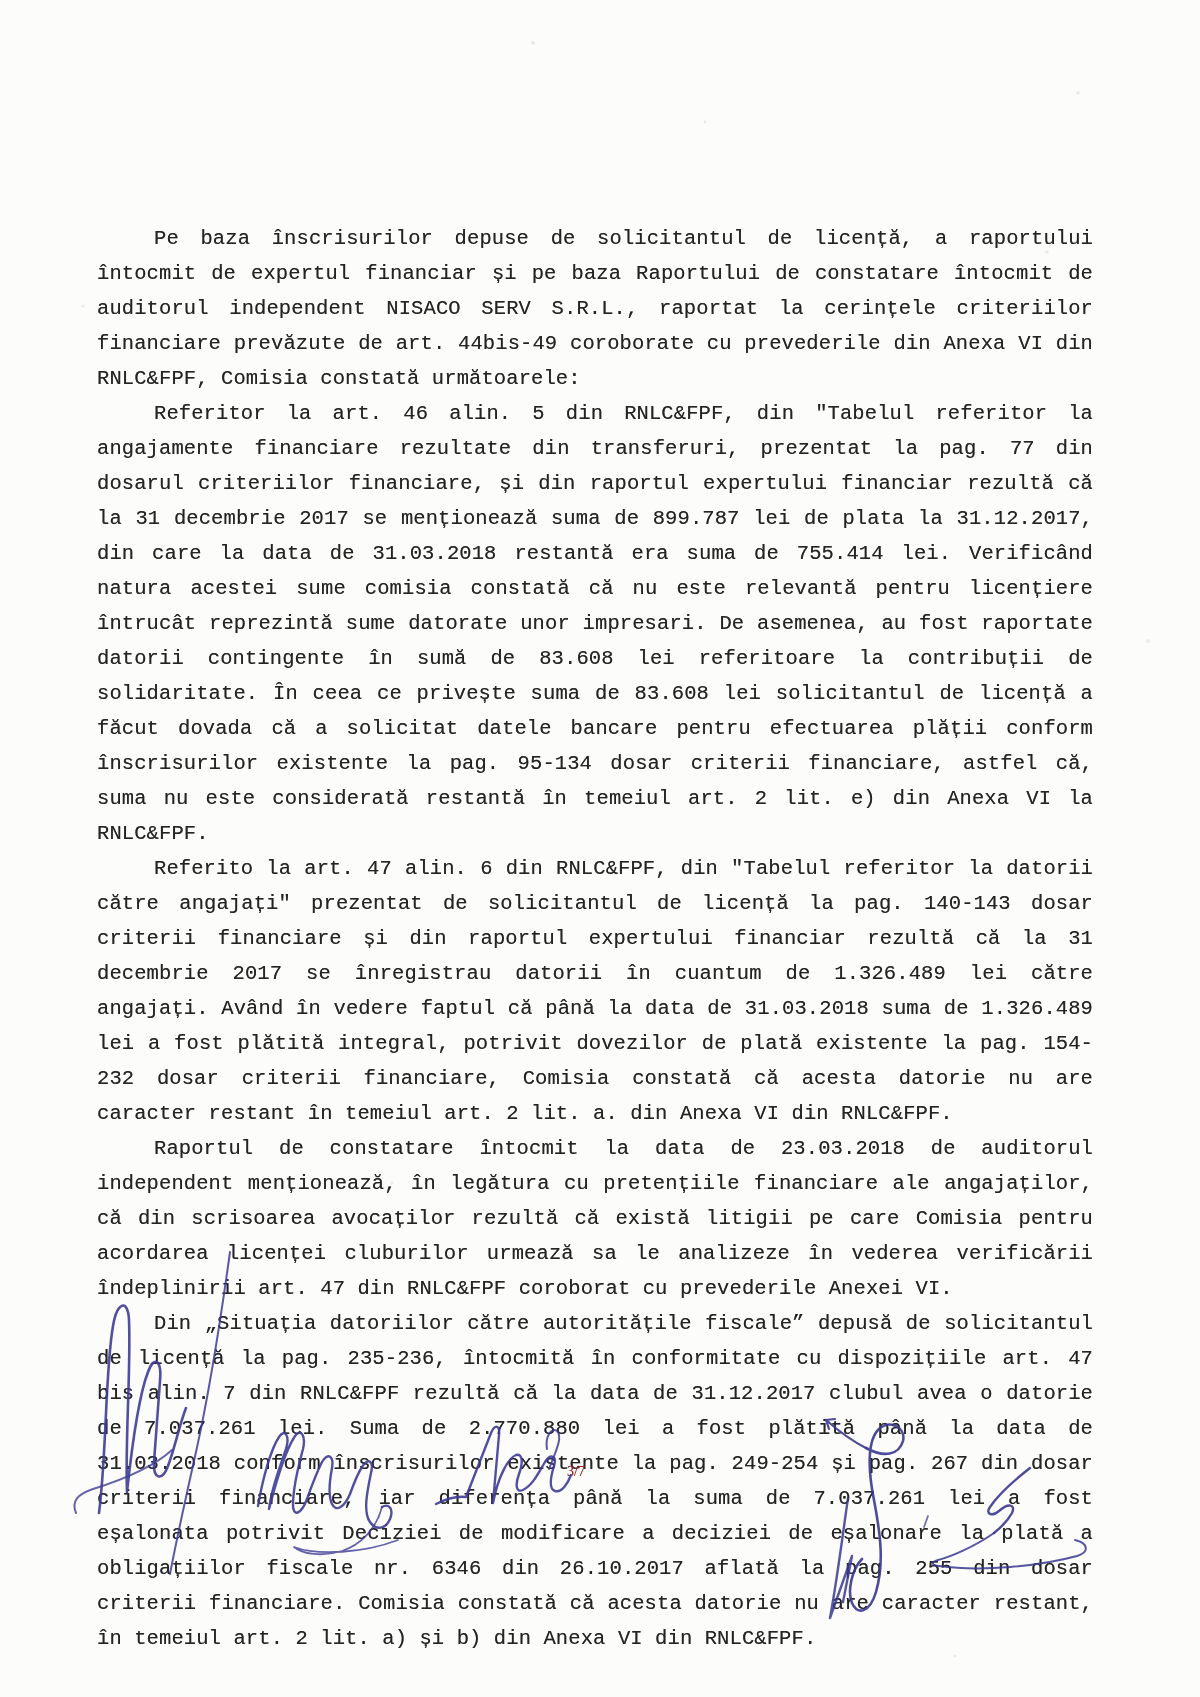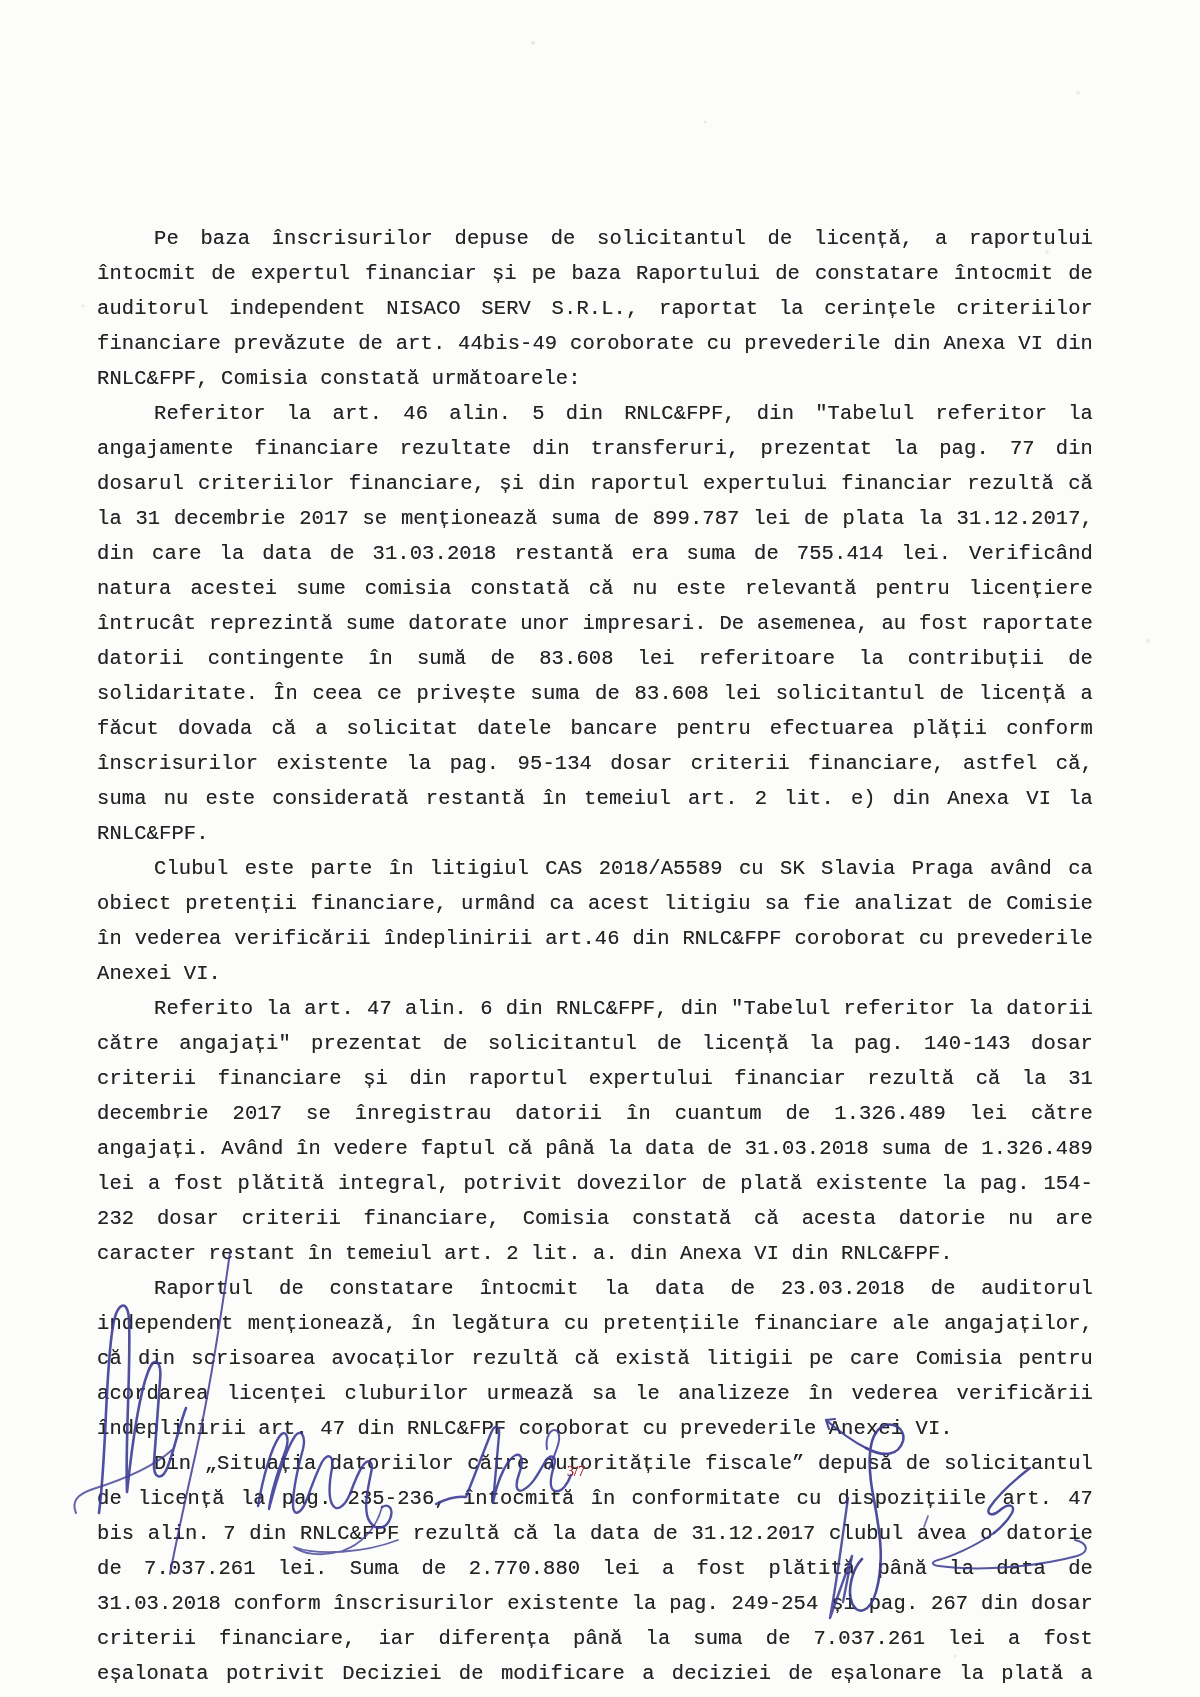--- a/index.html
+++ b/index.html
@@ -46,21 +46,20 @@
   }
 </style>
 </head>
 <body>
 
 <div class="page">
 
   <div class="doc-body">
     <p>Pe baza înscrisurilor depuse de solicitantul de licență, a raportului întocmit de expertul financiar și pe baza Raportului de constatare întocmit de auditorul independent NISACO SERV S.R.L., raportat la cerințele criteriilor financiare prevăzute de art. 44bis-49 coroborate cu prevederile din Anexa VI din RNLC&amp;FPF, Comisia constată următoarele:</p>
     <p>Referitor la art. 46 alin. 5 din RNLC&amp;FPF, din "Tabelul referitor la angajamente financiare rezultate din transferuri, prezentat la pag. 77 din dosarul criteriilor financiare, și din raportul expertului financiar rezultă că la 31 decembrie 2017 se menționează suma de 899.787 lei de plata la 31.12.2017, din care la data de 31.03.2018 restantă era suma de 755.414 lei. Verificând natura acestei sume comisia constată că nu este relevantă pentru licențiere întrucât reprezintă sume datorate unor impresari. De asemenea, au fost raportate datorii contingente în sumă de 83.608 lei referitoare la contribuții de solidaritate.  În ceea ce privește suma de 83.608 lei solicitantul de licență a făcut dovada că a solicitat datele bancare pentru efectuarea plății conform înscrisurilor existente la pag. 95-134 dosar criterii financiare, astfel că, suma nu este considerată restantă în temeiul art. 2 lit. e) din Anexa VI la RNLC&amp;FPF.</p>
-    <p>Clubul este parte în litigiul CAS 2018/A5589 cu SK Slavia Praga având ca obiect pretenții financiare, urmând ca acest litigiu sa fie analizat de Comisie în vederea verificării îndeplinirii art.46 din RNLC&amp;FPF coroborat cu prevederile Anexei VI.</p>
     <p>Referito la art. 47 alin. 6 din RNLC&amp;FPF, din "Tabelul referitor la datorii către angajați" prezentat de solicitantul de licență la pag. 140-143 dosar criterii financiare și din raportul expertului financiar rezultă că la 31 decembrie 2017 se înregistrau datorii în cuantum de 1.326.489 lei către angajați. Având în vedere faptul că până la data de 31.03.2018 suma de 1.326.489 lei a fost plătită integral,  potrivit dovezilor de plată existente la pag. 154-232 dosar criterii financiare, Comisia constată că acesta datorie nu are caracter restant în temeiul art. 2 lit. a. din Anexa VI din RNLC&amp;FPF.</p>
     <p>Raportul de constatare întocmit la data de 23.03.2018 de auditorul independent menționează, în legătura cu pretențiile financiare ale angajaților, că din scrisoarea avocaților rezultă că există litigii pe care Comisia pentru acordarea licenței cluburilor urmează sa le analizeze în vederea verificării îndeplinirii art. 47 din RNLC&amp;FPF coroborat cu prevederile Anexei VI.</p>
     <p>Din „Situația datoriilor către autoritățile fiscale” depusă de solicitantul de licență la pag. 235-236, întocmită în conformitate cu dispozițiile art. 47 bis alin. 7 din RNLC&amp;FPF rezultă că la data de 31.12.2017 clubul avea o datorie de 7.037.261 lei. Suma de 2.770.880 lei a fost plătită până la data de 31.03.2018 conform înscrisurilor existente la pag.  249-254 și pag. 267 din dosar criterii financiare, iar diferența până la suma de 7.037.261 lei a fost eșalonata potrivit Deciziei de modificare a deciziei de eșalonare la plată a obligațiilor fiscale nr. 6346 din 26.10.2017 aflată la pag. 255 din dosar criterii financiare. Comisia constată că acesta datorie nu are caracter restant, în temeiul art. 2 lit. a) și b) din Anexa VI din RNLC&amp;FPF.</p>
   </div>
 
   <div class="page-number">3/7</div>
 
   <svg class="sig-overlay" viewBox="0 0 1200 1697" xmlns="http://www.w3.org/2000/svg">
 
     <g fill="#000" opacity="0.07">

